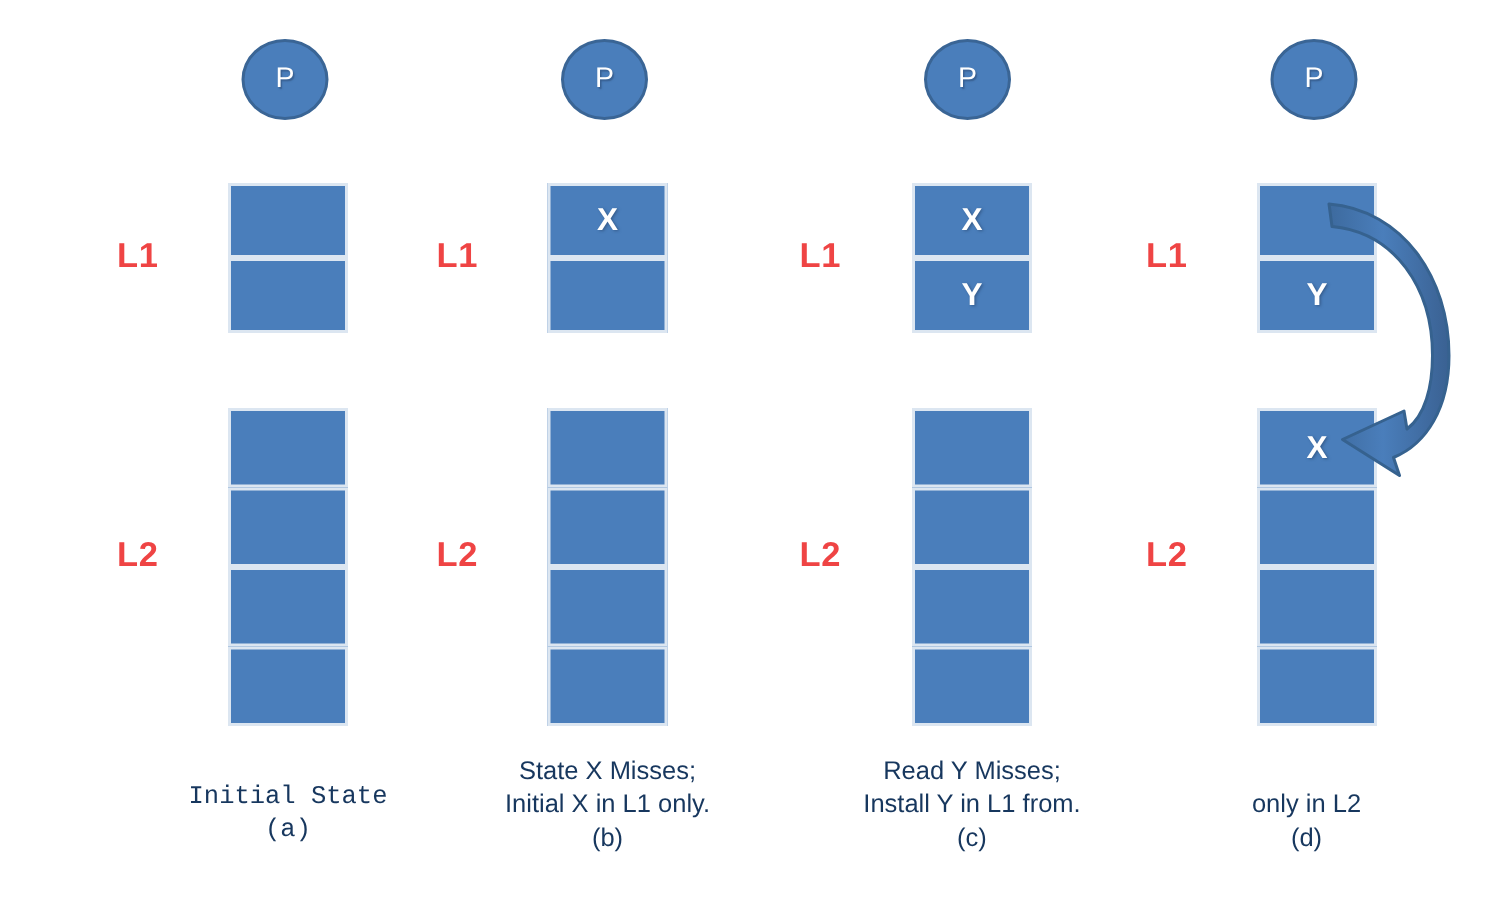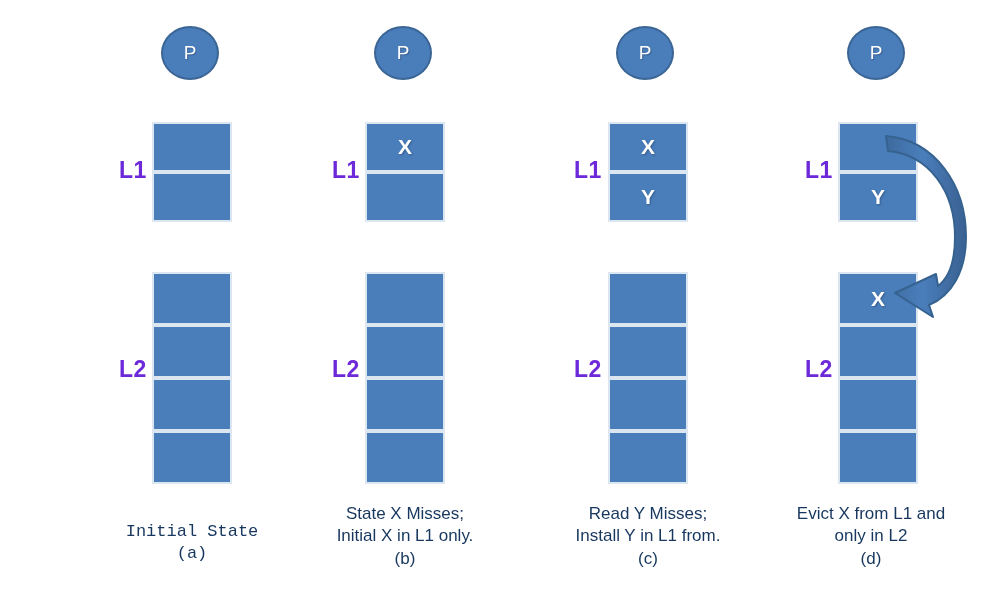--- a/index.html
+++ b/index.html
@@ -53,23 +53,22 @@
     font-size: 21px;
     font-weight: bold;
     text-shadow: 1px 1px 2px rgba(40,70,110,0.6);
   }
 
   
   .level-label {
     position: absolute;
     font-size: 23px;
     font-weight: bold;
-    color: #6d28d9;
+    color: #ef4444;
     letter-spacing: 0.5px;
-    margin-left: 41px;
   }
 
   
   .caption {
     position: absolute;
     width: 230px;
     text-align: center;
     font-size: 17px;
     color: #17375e;
     line-height: 1.32;
@@ -163,21 +162,21 @@
 
     <div class="block" style="left:108px; top:122px; width:80px; height:50px;"></div>
     <div class="block" style="left:108px; top:172px; width:80px; height:50px;">Y</div>
 
     <div class="block" style="left:108px; top:272px; width:80px; height:53px;">X</div>
     <div class="block" style="left:108px; top:325px; width:80px; height:53px;"></div>
     <div class="block" style="left:108px; top:378px; width:80px; height:53px;"></div>
     <div class="block" style="left:108px; top:431px; width:80px; height:53px;"></div>
 
     <div class="caption" style="left:26px; top:503px;">
-      <span>Evict X from L1 and</span><br>
+      <br>
       <span>only in L2</span>
       <span class="cap-tag">(d)</span>
     </div>
   </div>
 
   <svg class="arrow-layer" viewBox="0 0 1003 601">
     <defs>
       <linearGradient id="arrowGrad" x1="0" y1="0" x2="1" y2="0">
         <stop offset="0%" stop-color="#3d6a9e"></stop>
         <stop offset="45%" stop-color="#4a7ebb"></stop>

